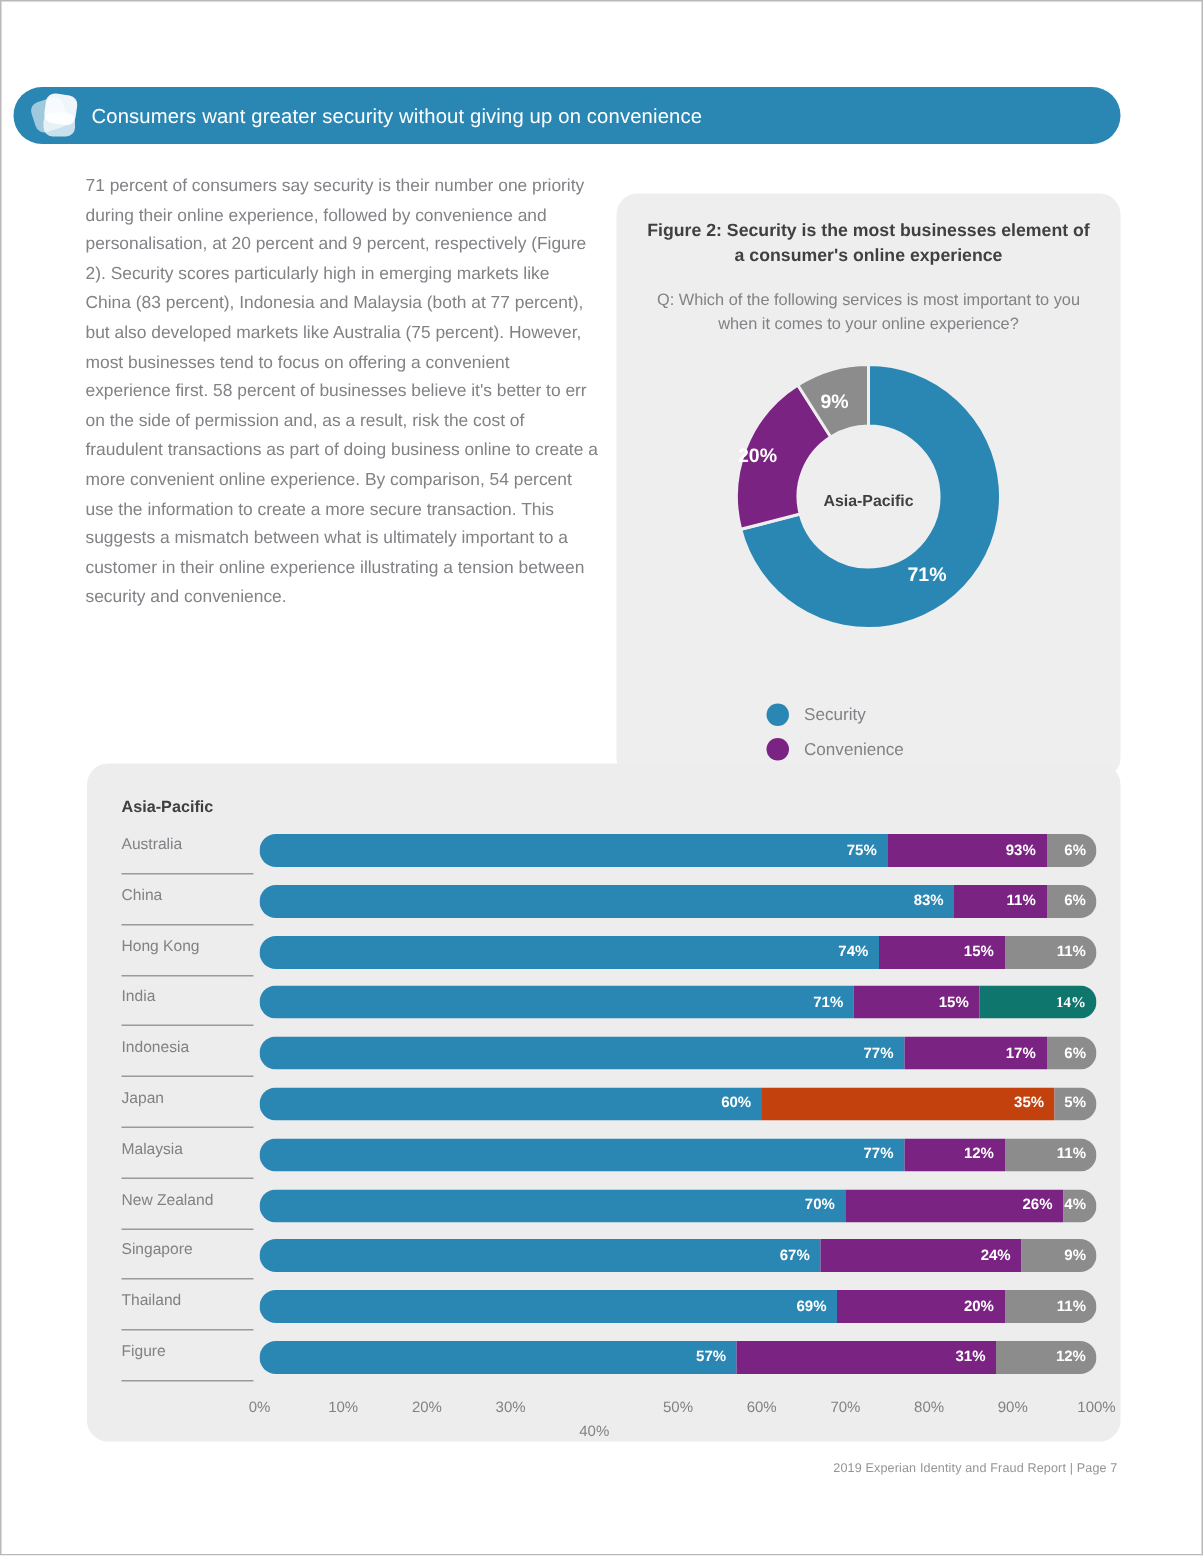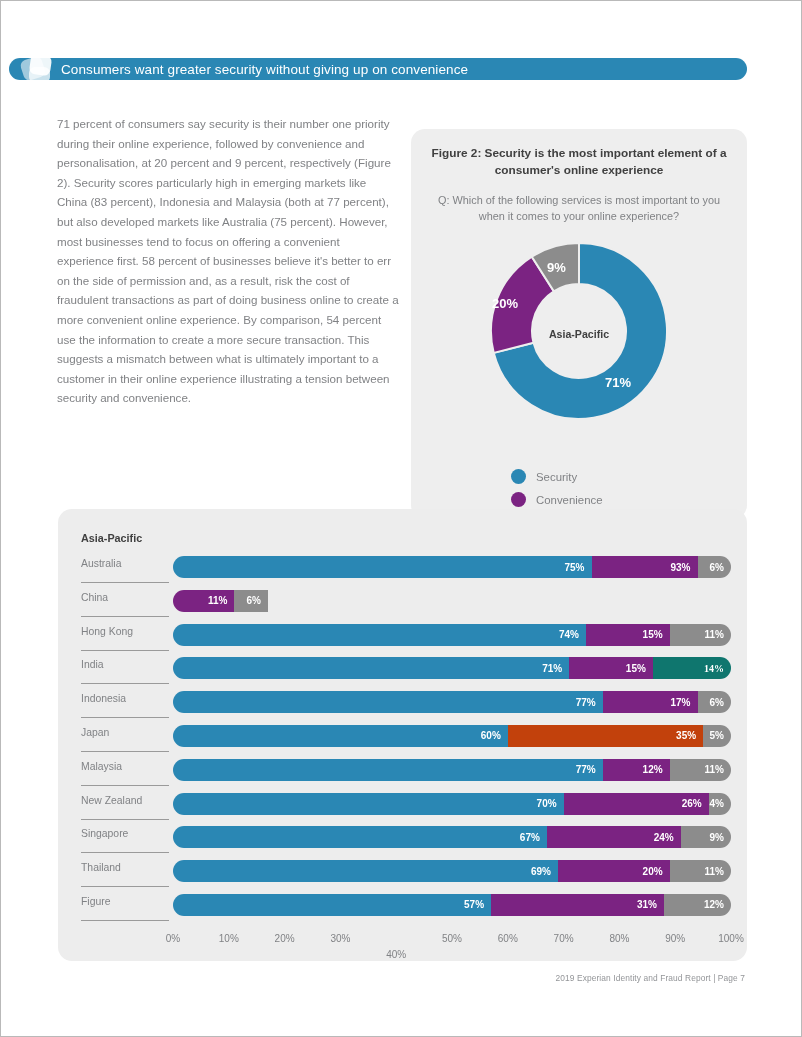--- a/index.html
+++ b/index.html
@@ -19,21 +19,21 @@
     left: 0; top: 0;
     width: 802px; height: 1037px;
     background: #ffffff;
     border: 1px solid #b9b9b9;
   }
 
   
   .banner {
     position: absolute;
     left: 8px; top: 57px;
-    width: 738px; height: 22px;
+    width: 738px; height: 38px;
     background: #2a87b4;
     border-radius: 19px;
     display: flex;
     align-items: center;
   }
   .banner-logo {
     width: 46px; height: 38px;
     position: relative;
     flex: 0 0 46px;
     margin-left: 6px;
@@ -213,21 +213,21 @@
         <path d="M21 5 h9 a6 6 0 0 1 6 6 v8 a6 6 0 0 1 -6 6 h-9 a6 6 0 0 1 -6 -6 v-8 a6 6 0 0 1 6 -6 z" fill="#ffffff" opacity="0.92" transform="rotate(8 26 15)"></path>
         <path d="M20 17 h9 a6 6 0 0 1 6 6 v4 a6 6 0 0 1 -6 6 h-9 a6 6 0 0 1 -6 -6 v-4 a6 6 0 0 1 6 -6 z" fill="#ffffff" opacity="0.75"></path>
       </svg>
     </div>
     <div class="banner-title">Consumers want greater security without giving up on convenience</div>
   </div>
 
   <div class="body-copy">71 percent of consumers say security is their number one priority during their online experience, followed by convenience and personalisation, at 20 percent and 9 percent, respectively (Figure 2). Security scores particularly high in emerging markets like China (83 percent), Indonesia and Malaysia (both at 77 percent), but also developed markets like Australia (75 percent). However, most businesses tend to focus on offering a convenient experience first. 58 percent of businesses believe it's better to err on the side of permission and, as a result, risk the cost of fraudulent transactions as part of doing business online to create a more convenient online experience. By comparison, 54 percent use the information to create a more secure transaction. This suggests a mismatch between what is ultimately important to a customer in their online experience illustrating a tension between security and convenience.</div>
 
   <div class="figure-card">
-    <div class="figure-title">Figure 2: Security is the most important element of a consumer's online experience</div>
+    <div class="figure-title">Figure 2: Security is the most businesses element of a consumer's online experience</div>
     <div class="figure-question">Q: Which of the following services is most important to you when it comes to your online experience?</div>
 
     <div class="donut-wrap">
       <svg id="donut-svg" width="200" height="190" viewBox="0 0 200 190" aria-hidden="true">
           <path d="M 100 7 A 88 88 0 1 1 14.764681820680465 116.88471007050723 L 54.47659142695434 106.68842469674817 A 47 47 0 1 0 100 48 Z" fill="#2a87b4" stroke="#eeeeee" stroke-width="2"></path>
           <path d="M 14.764681820680465 116.88471007050723 A 88 88 0 0 1 52.847242041848254 20.69914255582269 L 74.81614063598714 55.3165875014053 A 47 47 0 0 0 54.47659142695434 106.68842469674817 Z" fill="#7b2382" stroke="#eeeeee" stroke-width="2"></path>
           <path d="M 52.847242041848254 20.69914255582269 A 88 88 0 0 1 99.99999999999999 7 L 99.99999999999999 48 A 47 47 0 0 0 74.81614063598714 55.3165875014053 Z" fill="#8c8c8c" stroke="#eeeeee" stroke-width="2"></path>
         </svg>
       <div class="donut-center-label">Asia-Pacific</div>
       <div class="slice-label lbl-security">71%</div>
@@ -260,20 +260,21 @@
           <div class="bar-track">
             <div class="seg" style="background: rgb(42, 135, 180); width: 75%;">75%</div>
             <div class="seg" style="background: rgb(123, 35, 130); width: 19%;">93%</div>
             <div class="seg" style="background: rgb(140, 140, 140); width: 6%;">6%</div>
           </div>
         </div>
         <div class="row">
           <div class="row-label">China</div>
           <div class="row-rule"></div>
           <div class="bar-track">
+            <div class="seg" style="background: rgb(42, 135, 180); width: 83%;">83%</div>
             <div class="seg" style="background: rgb(123, 35, 130); width: 11%;">11%</div>
             <div class="seg" style="background: rgb(140, 140, 140); width: 6%;">6%</div>
           </div>
         </div>
         <div class="row">
           <div class="row-label">Hong Kong</div>
           <div class="row-rule"></div>
           <div class="bar-track">
             <div class="seg" style="background: rgb(42, 135, 180); width: 74%;">74%</div>
             <div class="seg" style="background: rgb(123, 35, 130); width: 15%;">15%</div>

